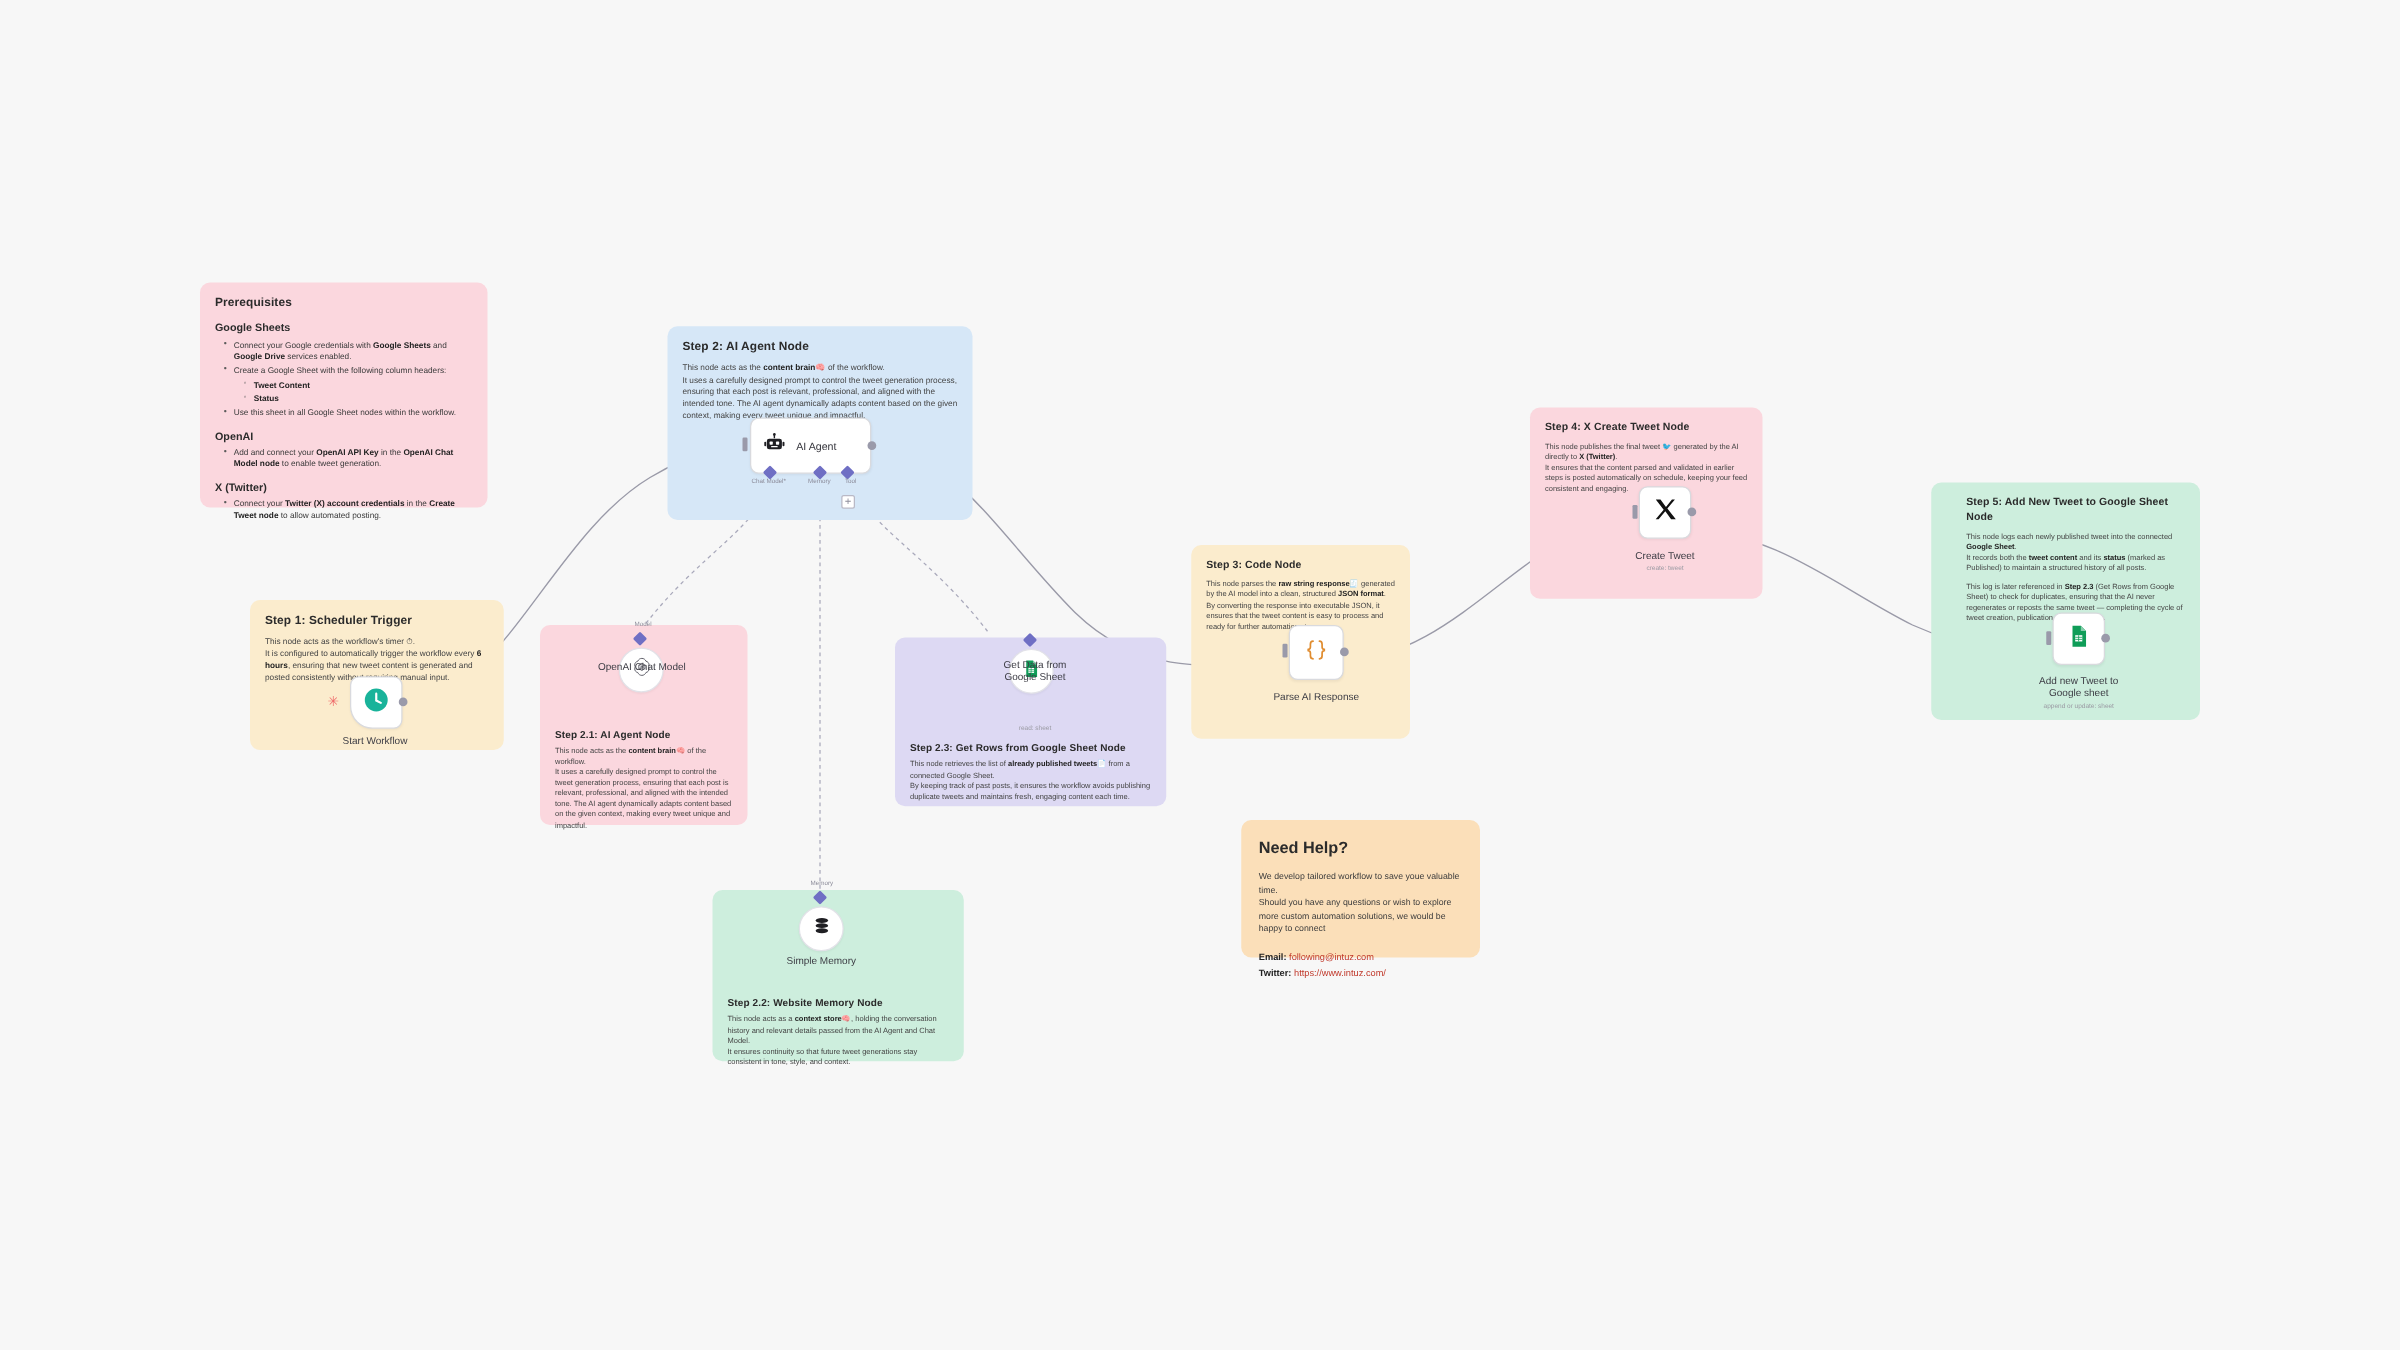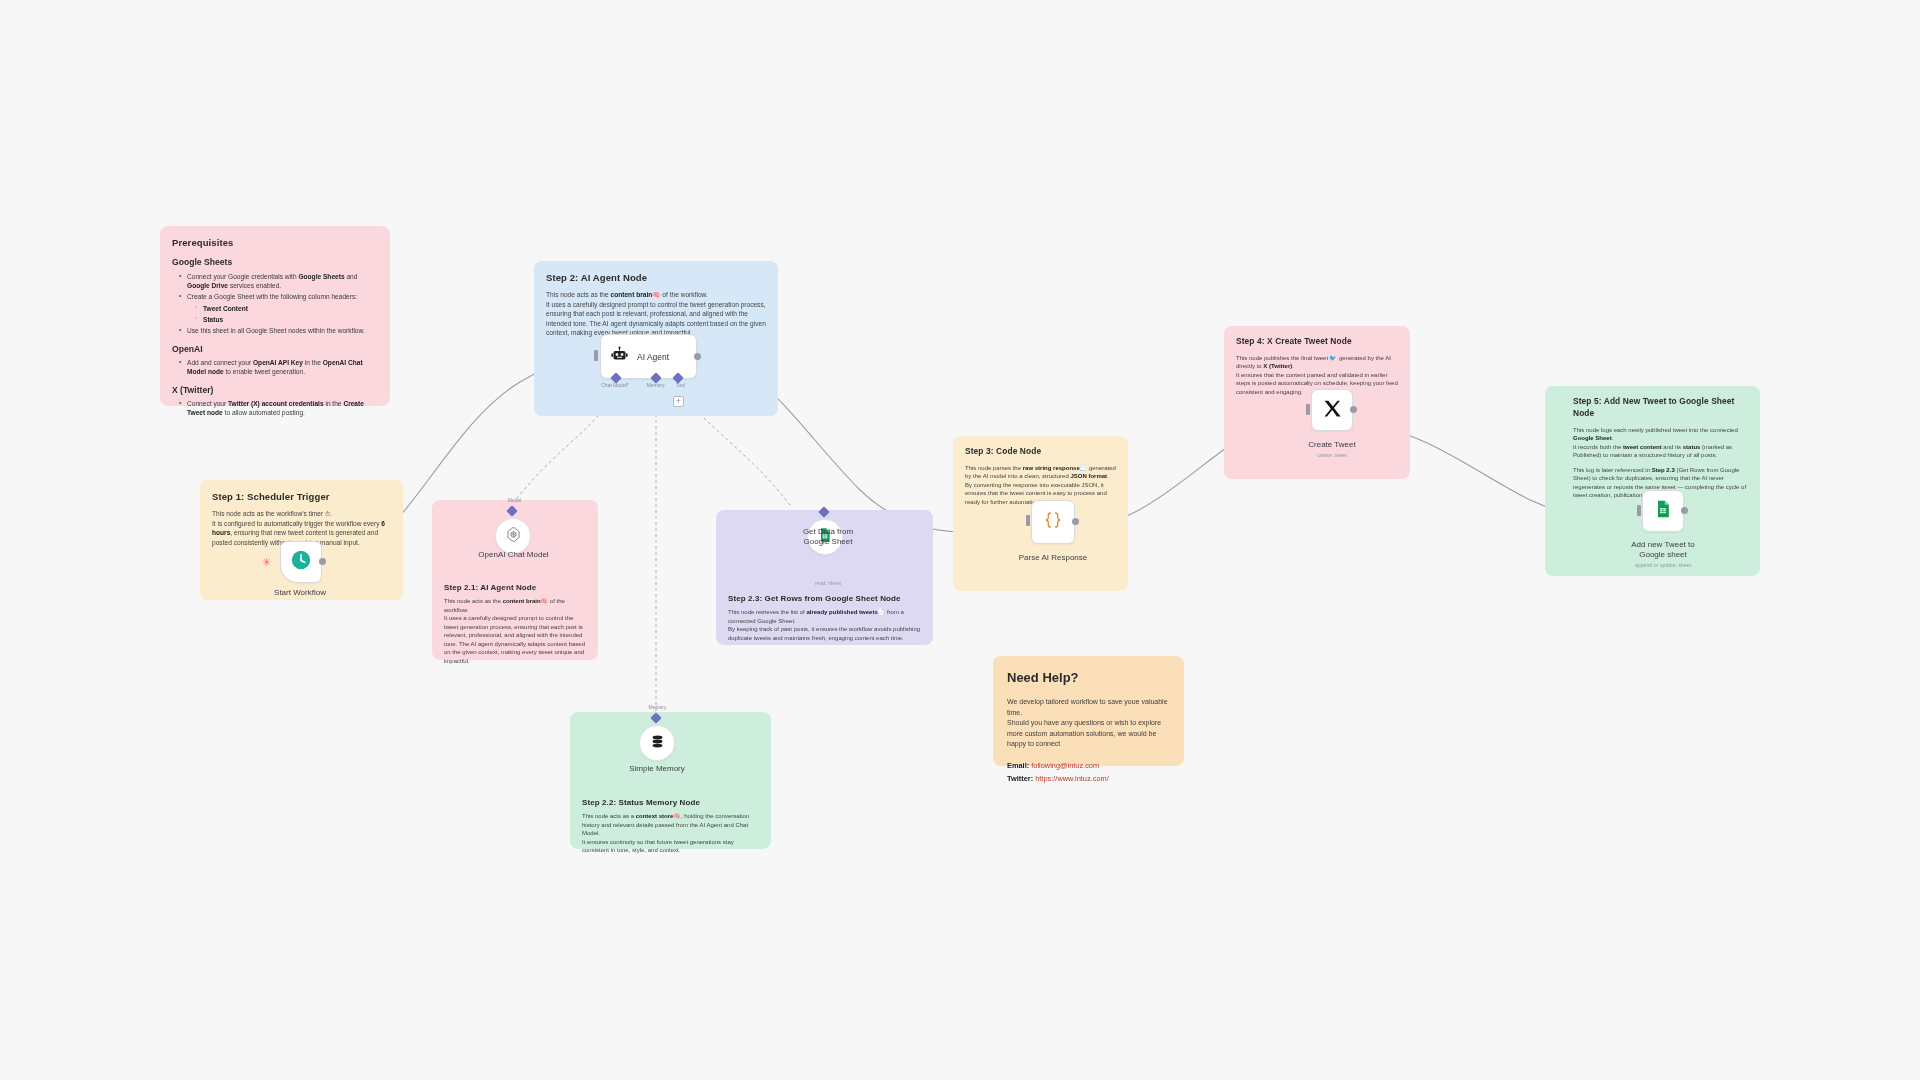--- a/index.html
+++ b/index.html
@@ -212,21 +212,21 @@
     <div style="height:72px;"></div>
     <div class="title" style="font-size:8px; margin-bottom:4px;">Step 2.1: AI Agent Node</div>
     <p class="body-txt" style="font-size:6px;">
       <span>This node acts as the </span><b>content brain</b><span>🧠</span><span> of the workflow.</span><br>
       <span>It uses a carefully designed prompt to control the tweet generation process, ensuring that each post is relevant, professional, and aligned with the intended tone. The AI agent dynamically adapts content based on the given context, making every tweet unique and impactful.</span>
     </p>
   </div>
 
   <div class="note note-mint" style="left:570px; top:712px; width:201px; height:137px;">
     <div style="height:75px;"></div>
-    <div class="title" style="font-size:8px; margin-bottom:4px;">Step 2.2: Status Memory Node</div>
+    <div class="title" style="font-size:8px; margin-bottom:4px;">Step 2.2: Website Memory Node</div>
     <p class="body-txt" style="font-size:6px;">
       <span>This node acts as a </span><b>context store</b><span>🧠</span><span>, holding the conversation history and relevant details passed from the AI Agent and Chat Model.</span><br>
       <span>It ensures continuity so that future tweet generations stay consistent in tone, style, and context.</span>
     </p>
   </div>
 
   <div class="note note-purple" style="left:716px; top:510px; width:217px; height:135px;">
     <div style="height:73px;"></div>
     <div class="title" style="font-size:8px; margin-bottom:4px;">Step 2.3: Get Rows from Google Sheet Node</div>
     <p class="body-txt" style="font-size:6px;">
@@ -322,21 +322,21 @@
   <div class="diamond" style="left:508px; top:507px;"></div>
   <div class="round-node" style="left:495px; top:518px; width:36px; height:36px;">
     <span>
       <svg width="17" height="17" viewBox="0 0 24 24">
         <path d="M12 2.4c-2.1 0-3.9 1.3-4.6 3.2-2 .4-3.5 2.1-3.5 4.2 0 .8.2 1.5.6 2.2-.4.7-.6 1.4-.6 2.2 0 2.1 1.5 3.8 3.5 4.2.7 1.9 2.5 3.2 4.6 3.2s3.9-1.3 4.6-3.2c2-.4 3.5-2.1 3.5-4.2 0-.8-.2-1.5-.6-2.2.4-.7.6-1.4.6-2.2 0-2.1-1.5-3.8-3.5-4.2C15.9 3.7 14.1 2.4 12 2.4z" fill="none" stroke="#5b5b66" stroke-width="1.1"></path>
         <path d="M12 8l3.5 2v4L12 16l-3.5-2v-4L12 8z" fill="none" stroke="#5b5b66" stroke-width="1"></path>
         <path d="M12 8v8M8.5 10l7 4M15.5 10l-7 4" stroke="#5b5b66" stroke-width=".7"></path>
       </svg>
     </span>
   </div>
-  <div class="node-label" style="left:455px; top:550px; width:117px;">OpenAI Chat Model</div>
+  <div class="node-label" style="left:455px; top:529px; width:117px;">OpenAI Chat Model</div>
 
   <div class="conn-label" style="left:630px; top:704px; width:55px;">Memory</div>
   <div class="diamond" style="left:652px; top:714px;"></div>
   <div class="round-node" style="left:639px; top:725px; width:36px; height:36px;">
     <span>
       <svg width="17" height="17" viewBox="0 0 24 24">
         <ellipse cx="12" cy="6.2" rx="7" ry="2.7" fill="#1f1f23"></ellipse>
         <ellipse cx="12" cy="12" rx="7" ry="2.7" fill="#1f1f23"></ellipse>
         <ellipse cx="12" cy="17.8" rx="7" ry="2.7" fill="#1f1f23"></ellipse>
       </svg>

